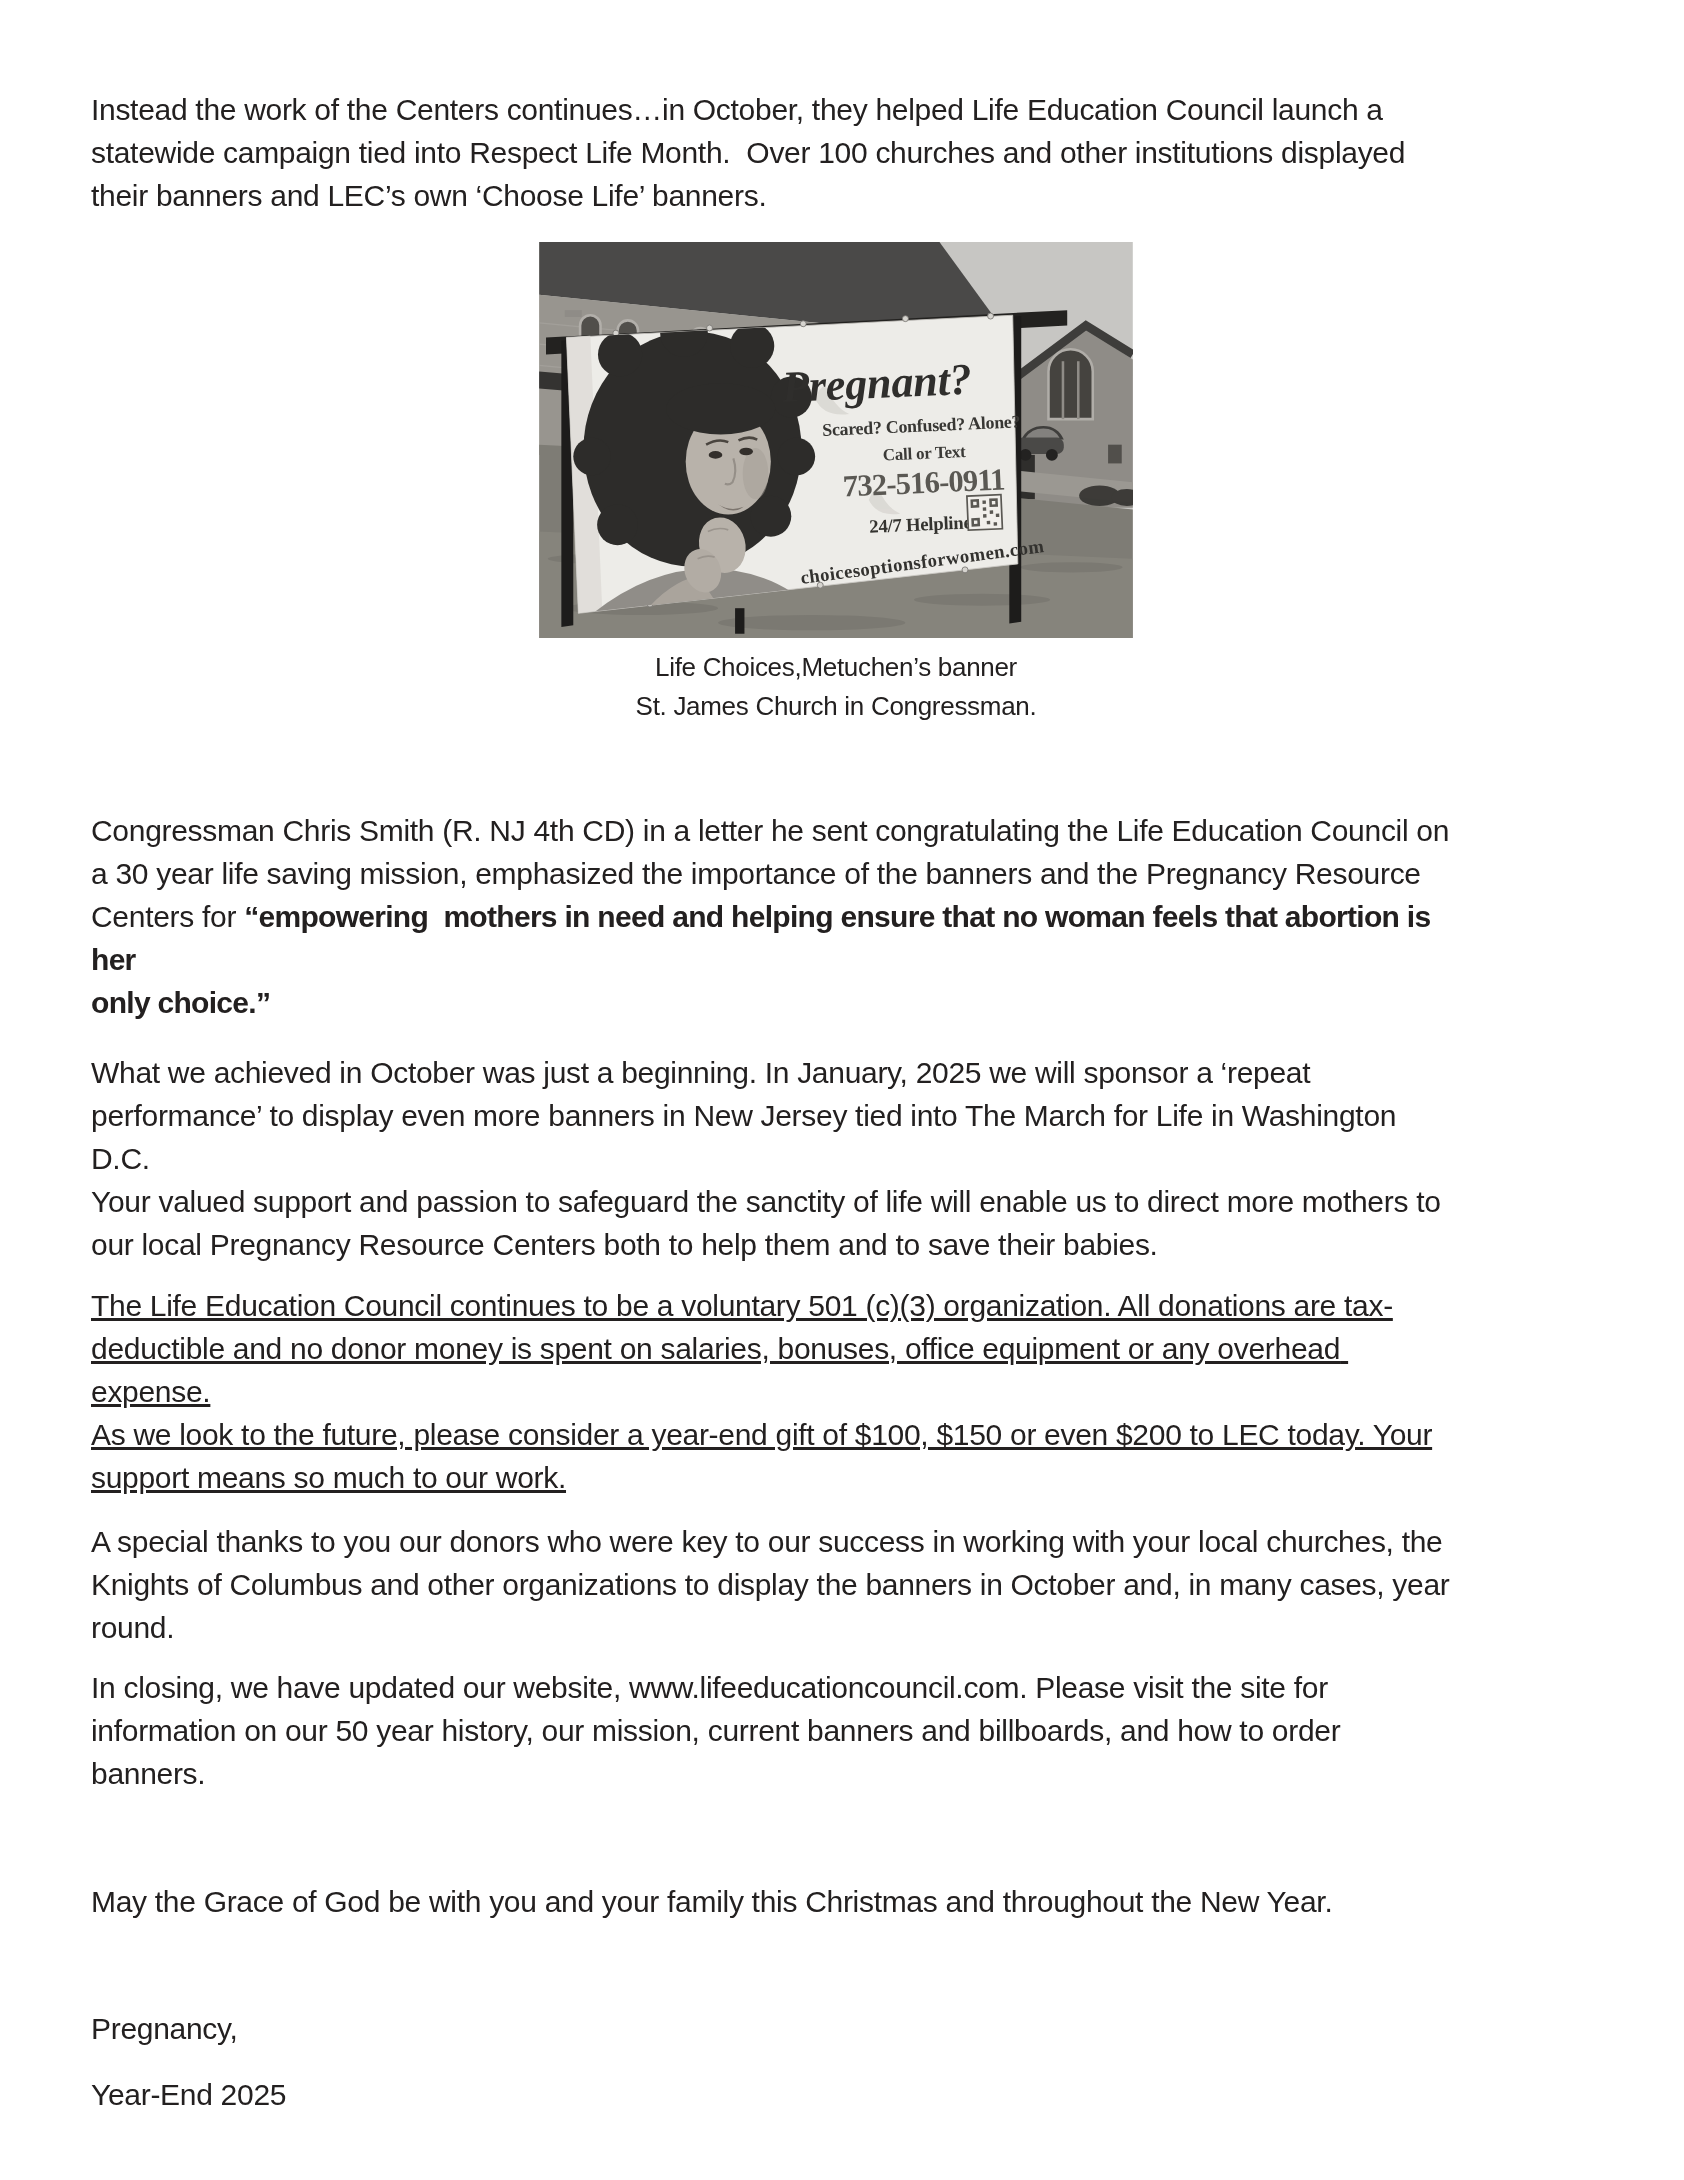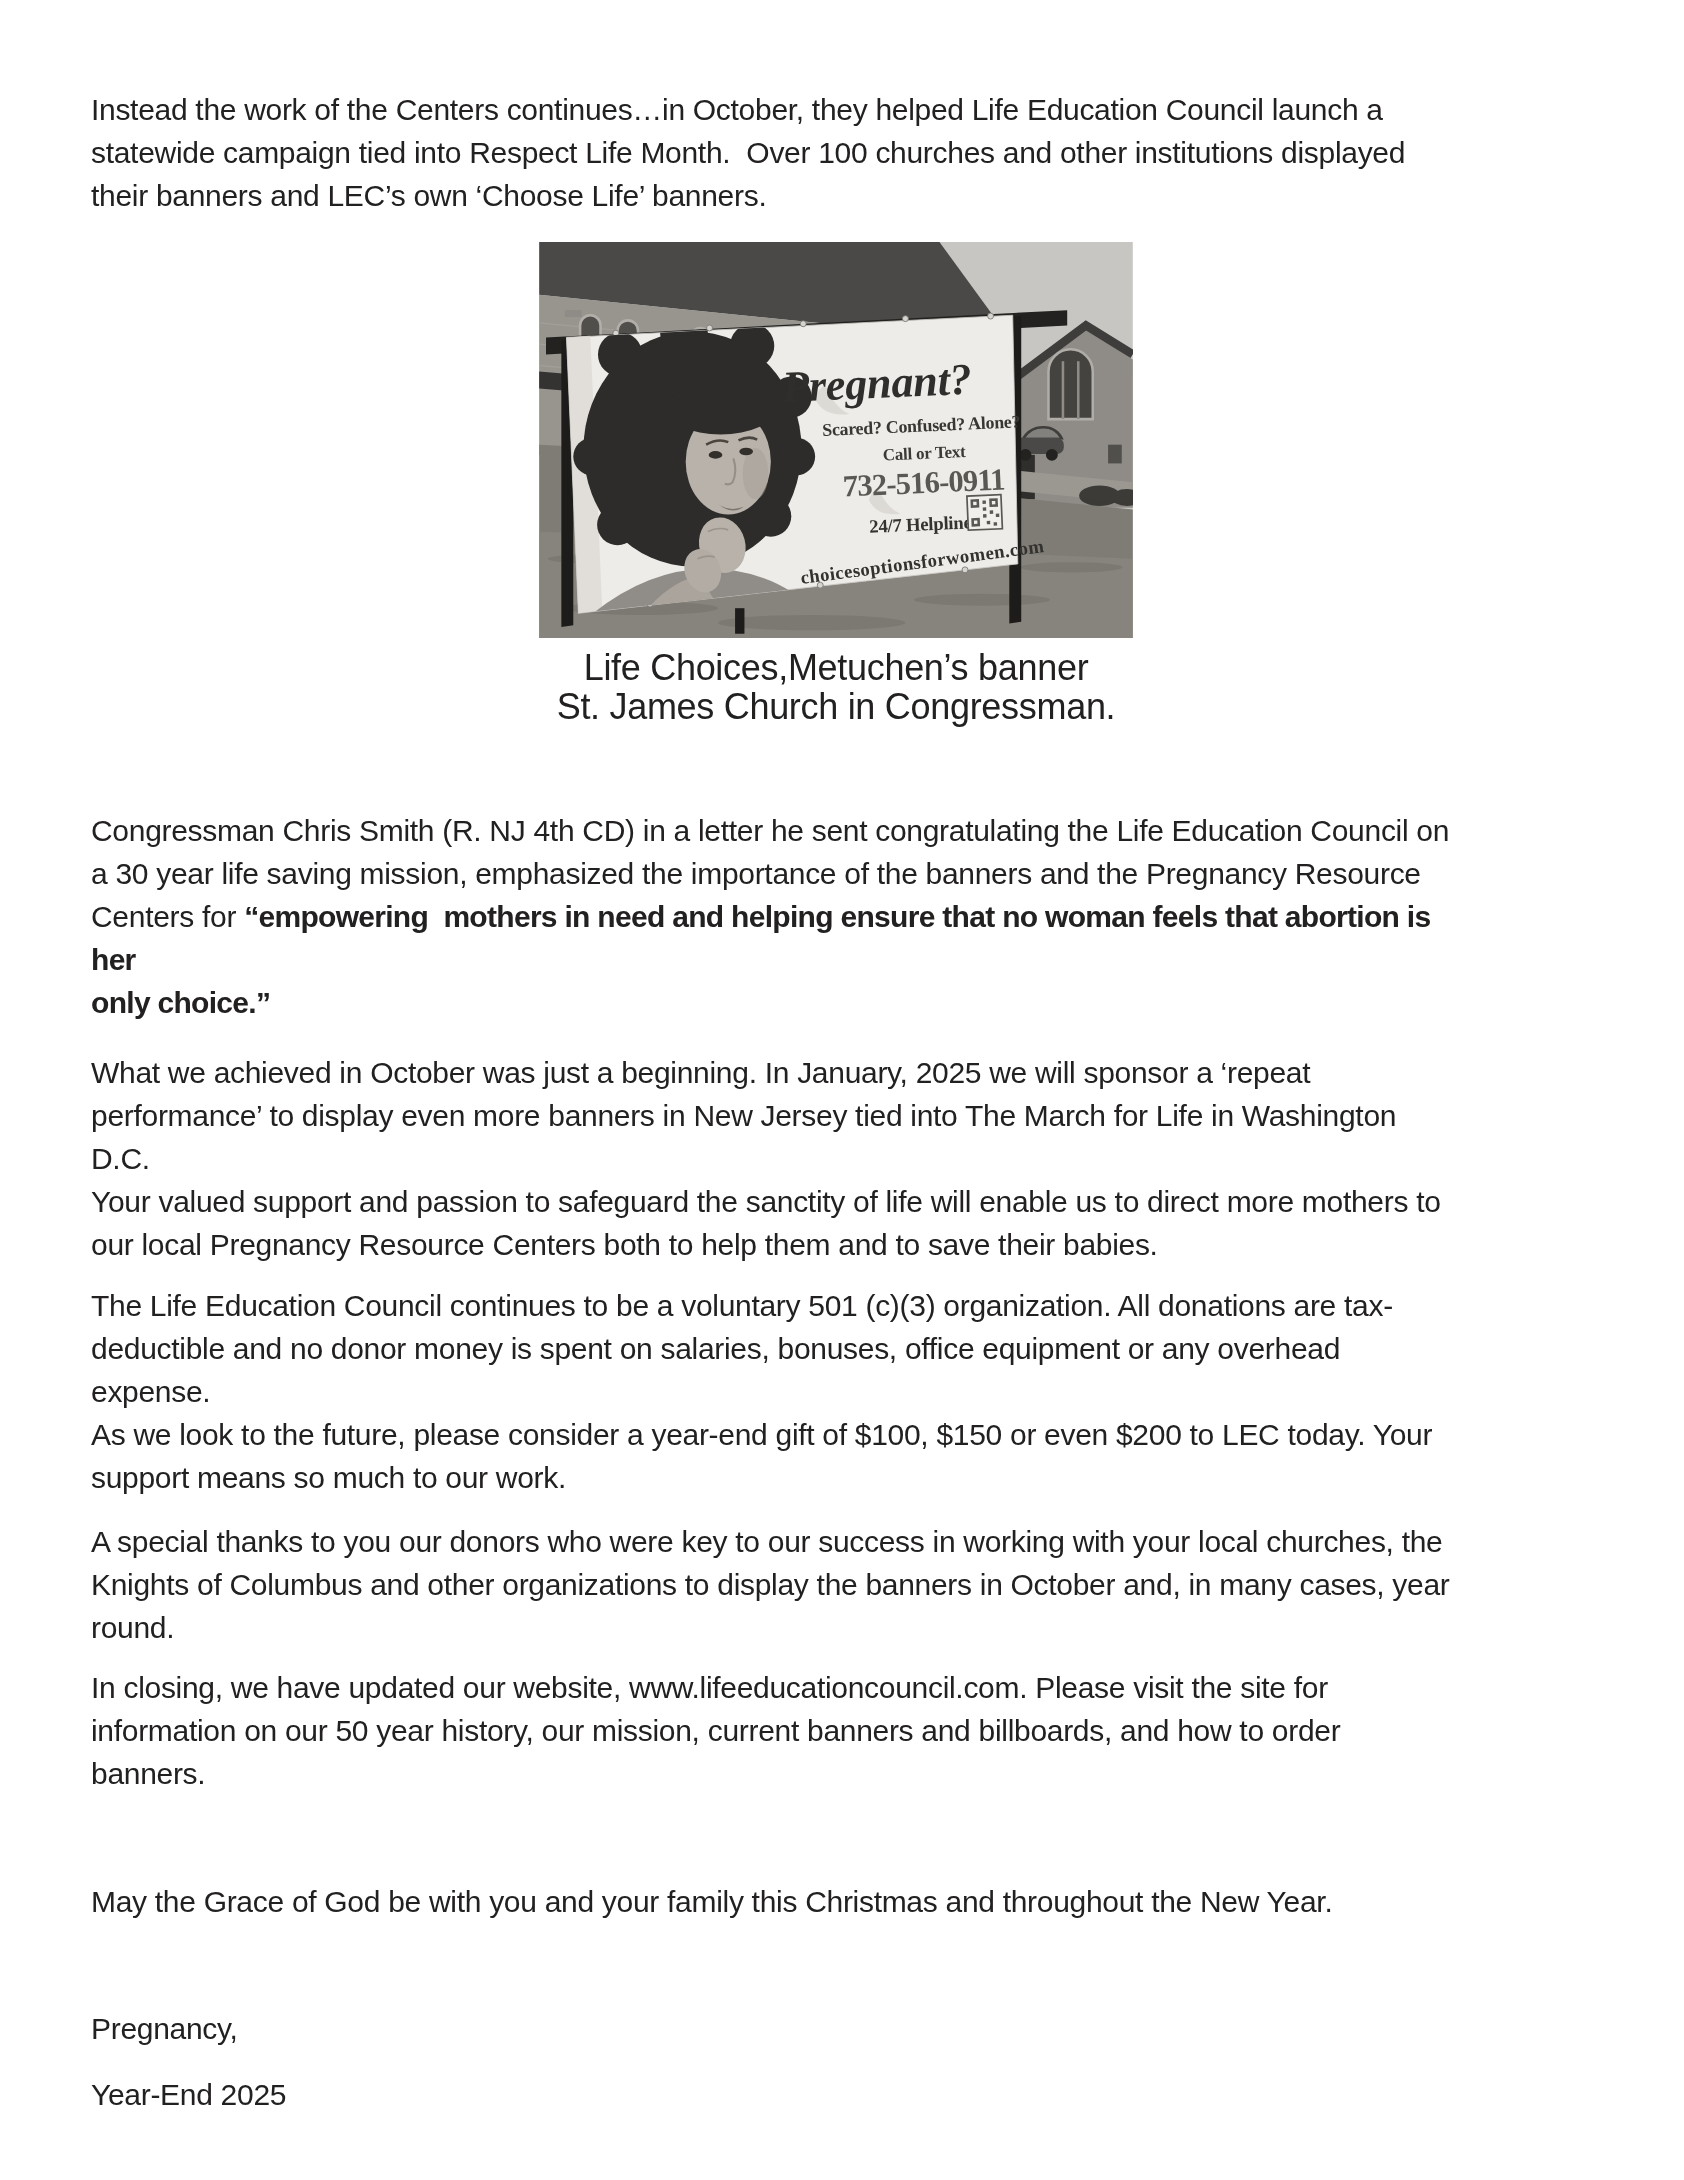--- a/index.html
+++ b/index.html
@@ -14,36 +14,36 @@
     width: 1542px;
     box-sizing: border-box;
     font-size: 30px;
     line-height: 43px;
     letter-spacing: -0.3px;
   }
   p { margin: 16px; white-space: pre-wrap; }
   .quote-bold { font-weight: bold; letter-spacing: -0.7px; }
   .mt98  { margin-top: 83px;  }
   .mt32  { margin-top: 27px;  }
-  .mt21  { margin-top: 18px;  }
+  .mt21  { margin-top: 18px; text-decoration: underline;  }
   .mt25  { margin-top: 21px;  }
   .mt20  { margin-top: 17px;  }
   .mt100 { margin-top: 85px; }
   .mt99  { margin-top: 84px;  }
   .mt27  { margin-top: 23px;  }
   figure.photo-figure {
     width: 594px;
     margin: 25px 0 0 464px;
     padding: 0;
   }
   figure.photo-figure svg { display: block; }
   figcaption.photo-caption {
     margin-top: 10.2px;
     text-align: center;
-    font-size: 36px;
+    font-size: 26px;
     line-height: 39px;
     letter-spacing: -0.3px;
   }
   .banner-serif { font-family: "Liberation Serif", serif; }
 </style>
 </head>
 <body>
 
 <div class="content">
 

